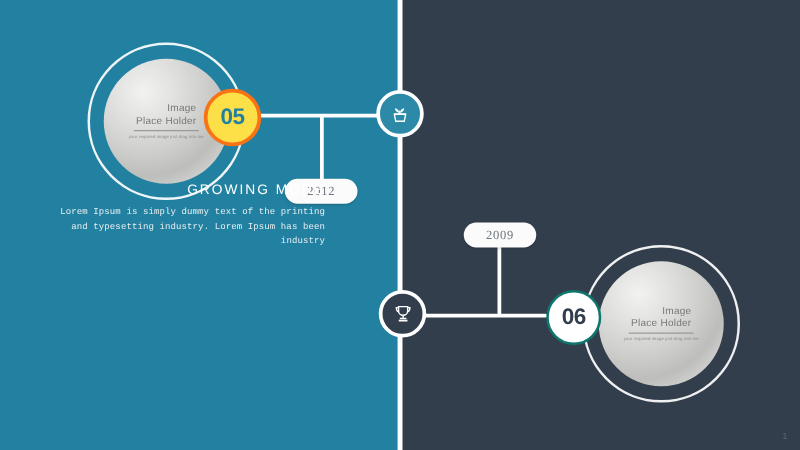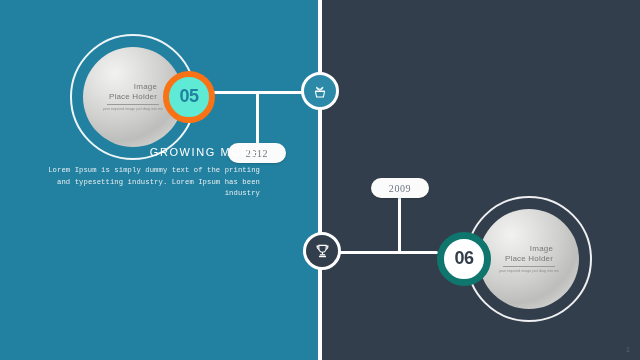--- a/index.html
+++ b/index.html
@@ -38,22 +38,22 @@
   .ph-rule{width:52px;height:1px;background:#9a9a9a;margin:2.5px 0 2px;}
   .ph-sub{font-size:3.4px;line-height:5px;color:#8c8c8c;letter-spacing:.1px;}
 
   
   .num-badge{
     position:absolute;width:40px;height:40px;border-radius:50%;
     display:flex;align-items:center;justify-content:center;
     font-size:18px;font-weight:700;letter-spacing:-.5px;
     box-shadow:0 0 0 3px rgba(255,255,255,0);
   }
-  .num-05{background:#5eead4;color:#2281a0;border:6px solid #f97316;}
-  .num-06{background:#ffffff;color:#333e4c;border:7px solid #0f766e;}
+  .num-05{background:#fde047;color:#2281a0;border:3px solid #f97316;}
+  .num-06{background:#ffffff;color:#333e4c;border:2px solid #0f766e;}
   .num-badge .digits{position:relative;top:-1px;}
 
   
   .icon-circle{
     position:absolute;width:38px;height:38px;border-radius:50%;
     display:flex;align-items:center;justify-content:center;
     border:3px solid #ffffff;box-sizing:border-box;
   }
   .icon-plant{background:#2c8aa8;}
   .icon-trophy{background:#333e4c;}

